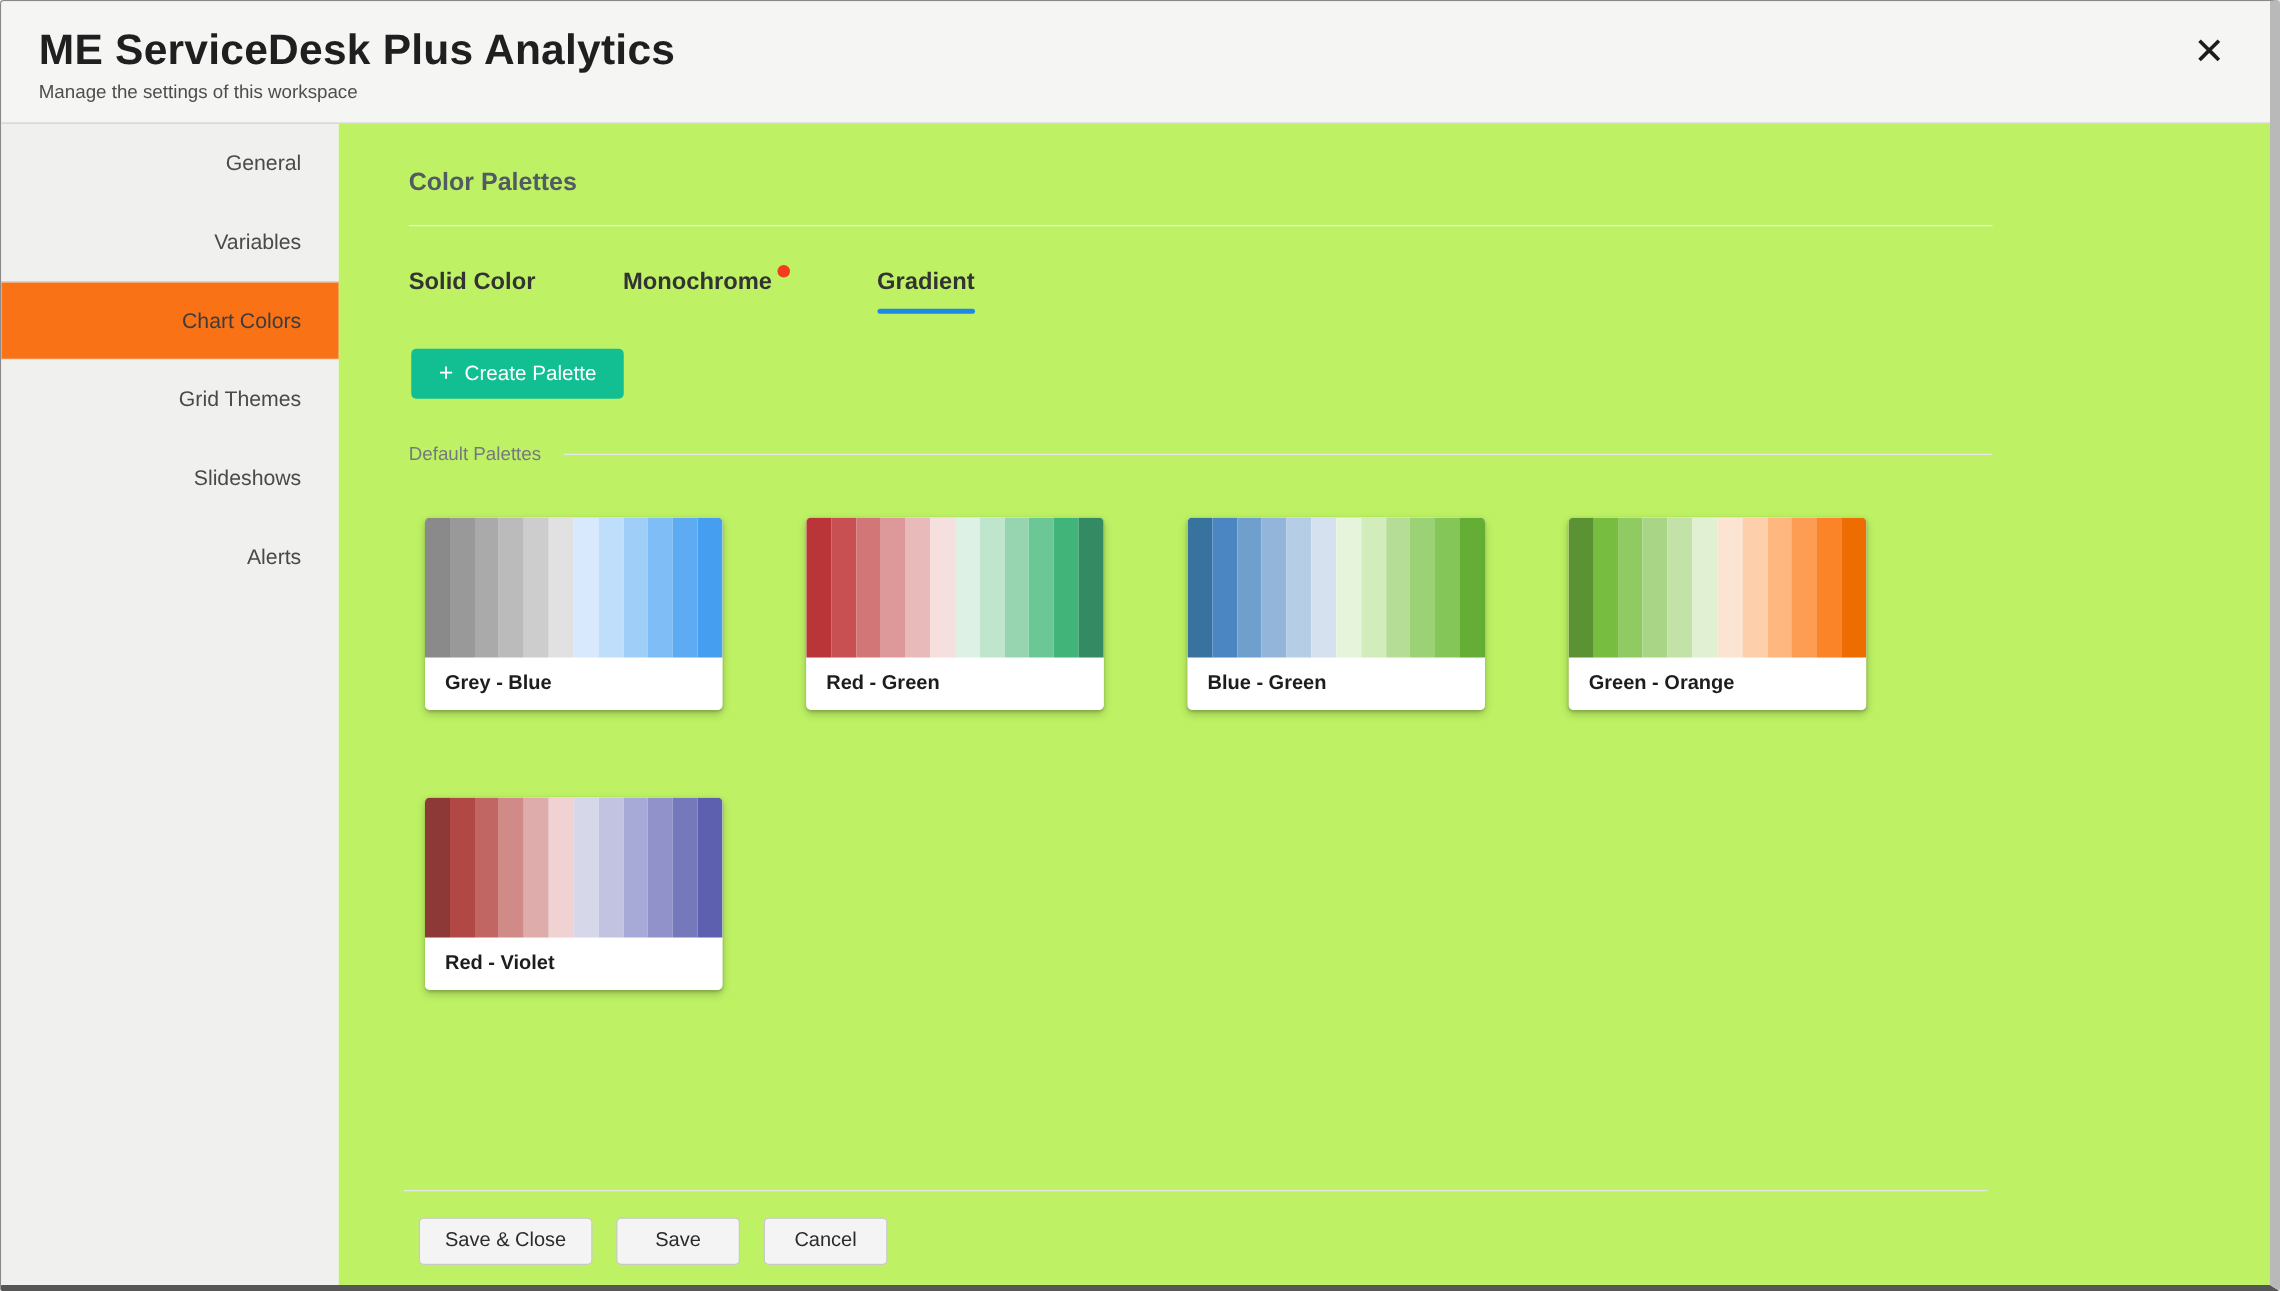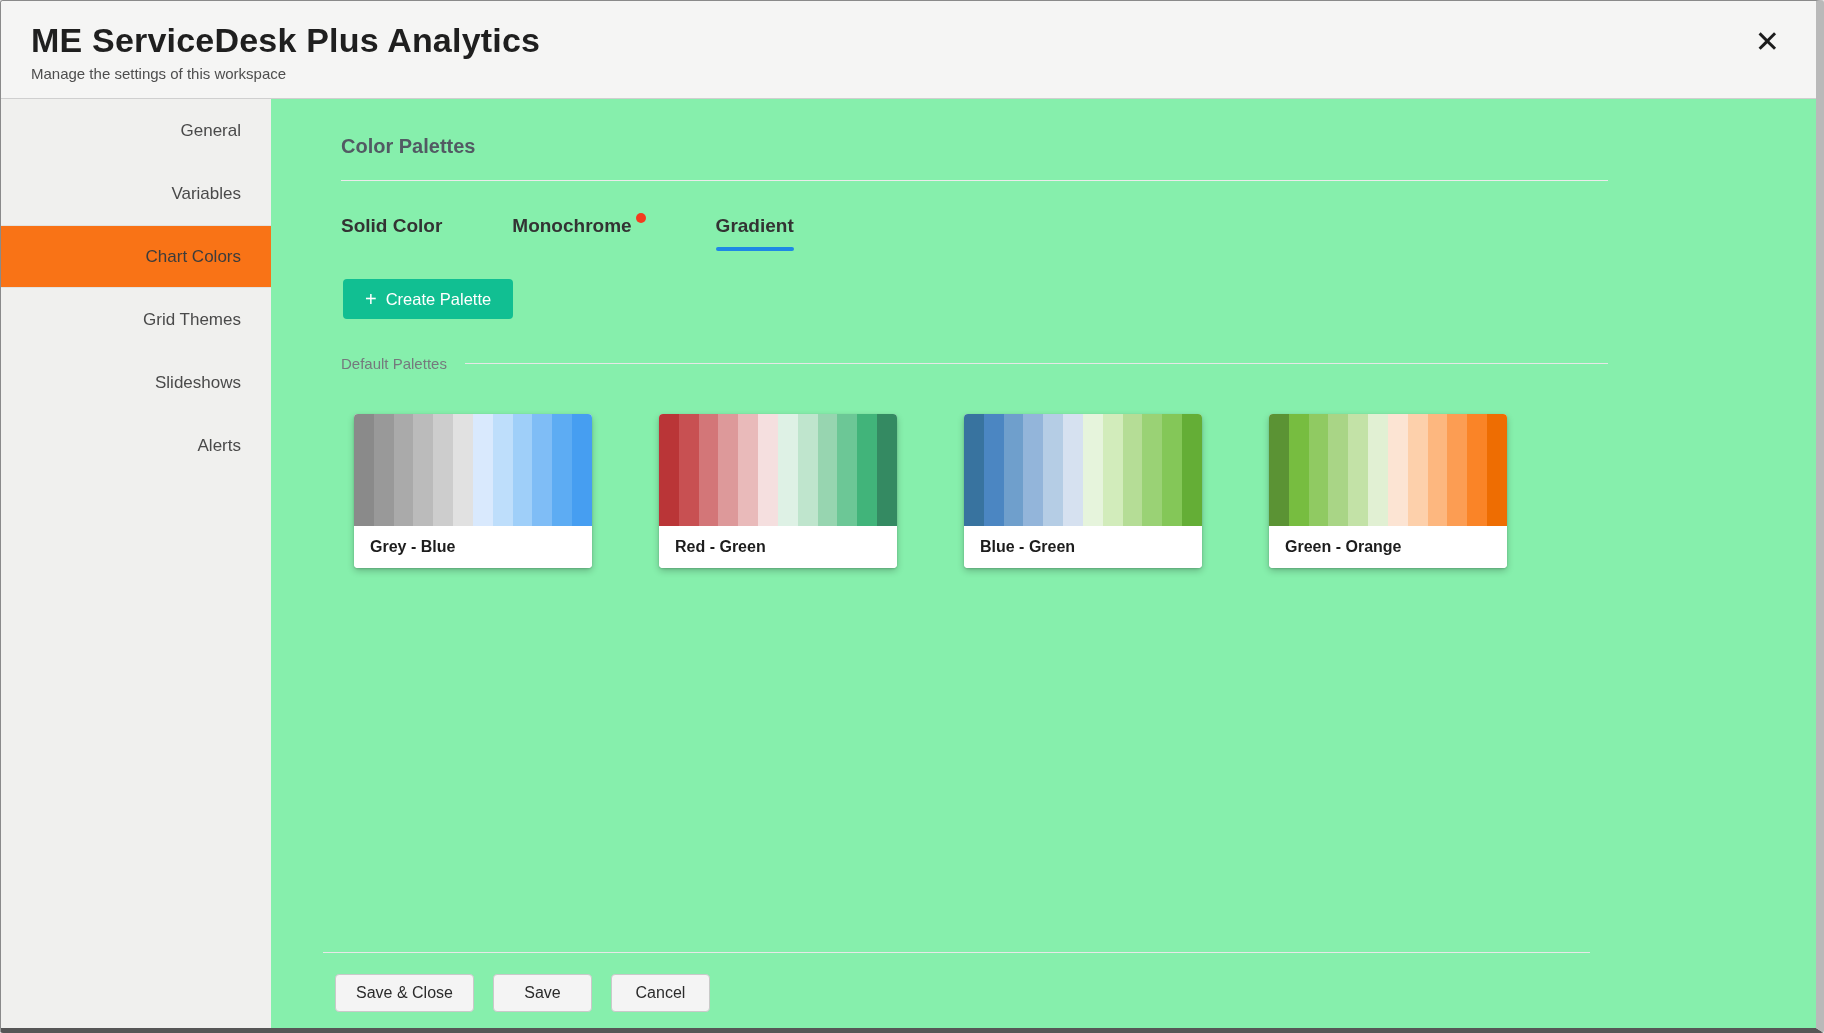--- a/index.html
+++ b/index.html
@@ -76,22 +76,22 @@
   .side-item.active {
     background: #f97316;
     border-top: 1px solid #e2e2e0;
     border-bottom: 1px solid #e2e2e0;
     color: #3c3c3c;
   }
 
   .main {
     flex: 1;
     position: relative;
-    background: #86efac;
-    padding-left: 70px;
+    background: #bef264;
+    padding-left: 56px;
   }
   .content { width: 1267px; }
 
   .section-title {
     margin-top: 36px;
     font-size: 20px;
     font-weight: 600;
     color: #525a63;
     padding-bottom: 22px;
     border-bottom: 1px solid #ebebeb;
@@ -326,20 +326,37 @@
                 <div class="swatch" style="background: rgb(225, 240, 211);"></div>
                 <div class="swatch" style="background: rgb(252, 228, 211);"></div>
                 <div class="swatch" style="background: rgb(253, 208, 171);"></div>
                 <div class="swatch" style="background: rgb(253, 183, 127);"></div>
                 <div class="swatch" style="background: rgb(252, 157, 83);"></div>
                 <div class="swatch" style="background: rgb(250, 132, 39);"></div>
                 <div class="swatch" style="background: rgb(238, 109, 2);"></div>
               </div>
               <div class="card-label">Green - Orange</div>
             </div>
+            <div class="palette-card">
+              <div class="swatches">
+                <div class="swatch" style="background: rgb(141, 57, 55);"></div>
+                <div class="swatch" style="background: rgb(177, 72, 69);"></div>
+                <div class="swatch" style="background: rgb(193, 102, 98);"></div>
+                <div class="swatch" style="background: rgb(208, 138, 136);"></div>
+                <div class="swatch" style="background: rgb(221, 172, 171);"></div>
+                <div class="swatch" style="background: rgb(239, 210, 209);"></div>
+                <div class="swatch" style="background: rgb(214, 216, 234);"></div>
+                <div class="swatch" style="background: rgb(194, 195, 225);"></div>
+                <div class="swatch" style="background: rgb(167, 169, 215);"></div>
+                <div class="swatch" style="background: rgb(144, 146, 201);"></div>
+                <div class="swatch" style="background: rgb(118, 120, 188);"></div>
+                <div class="swatch" style="background: rgb(93, 96, 174);"></div>
+              </div>
+              <div class="card-label">Red - Violet</div>
+            </div>
           </div>
 
       </div>
 
       <div class="footer"><button class="btn">Save &amp; Close</button><button class="btn">Save</button><button class="btn">Cancel</button></div>
     </div>
 
   </div>
 </div>
 

